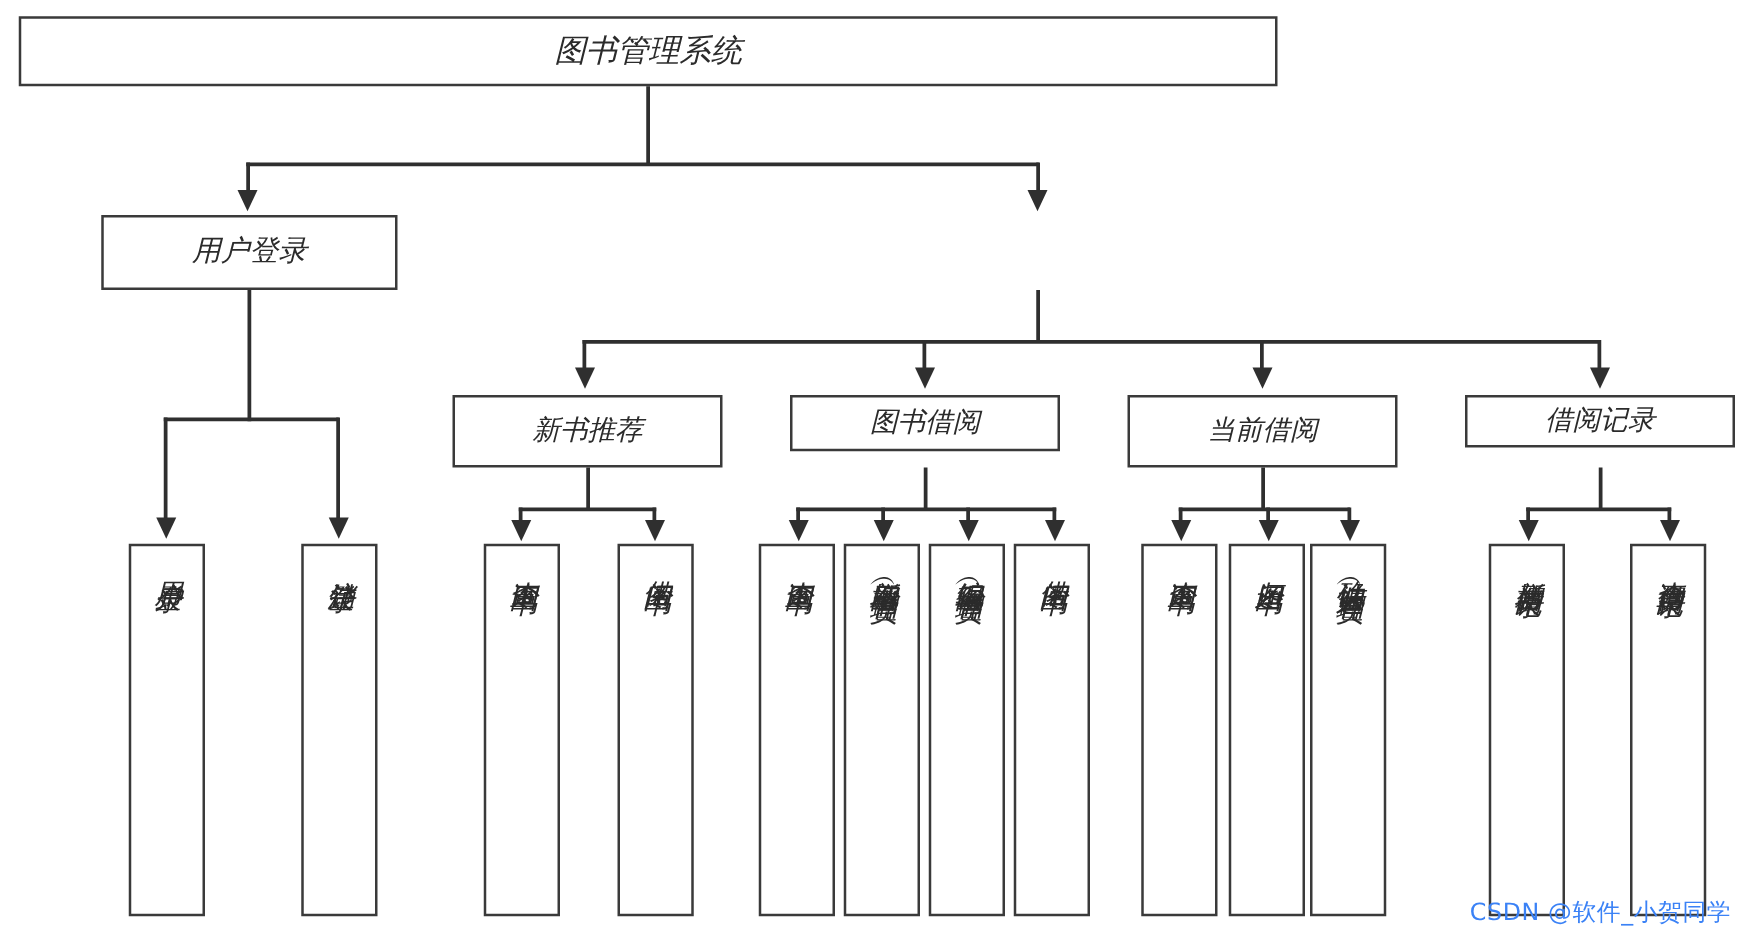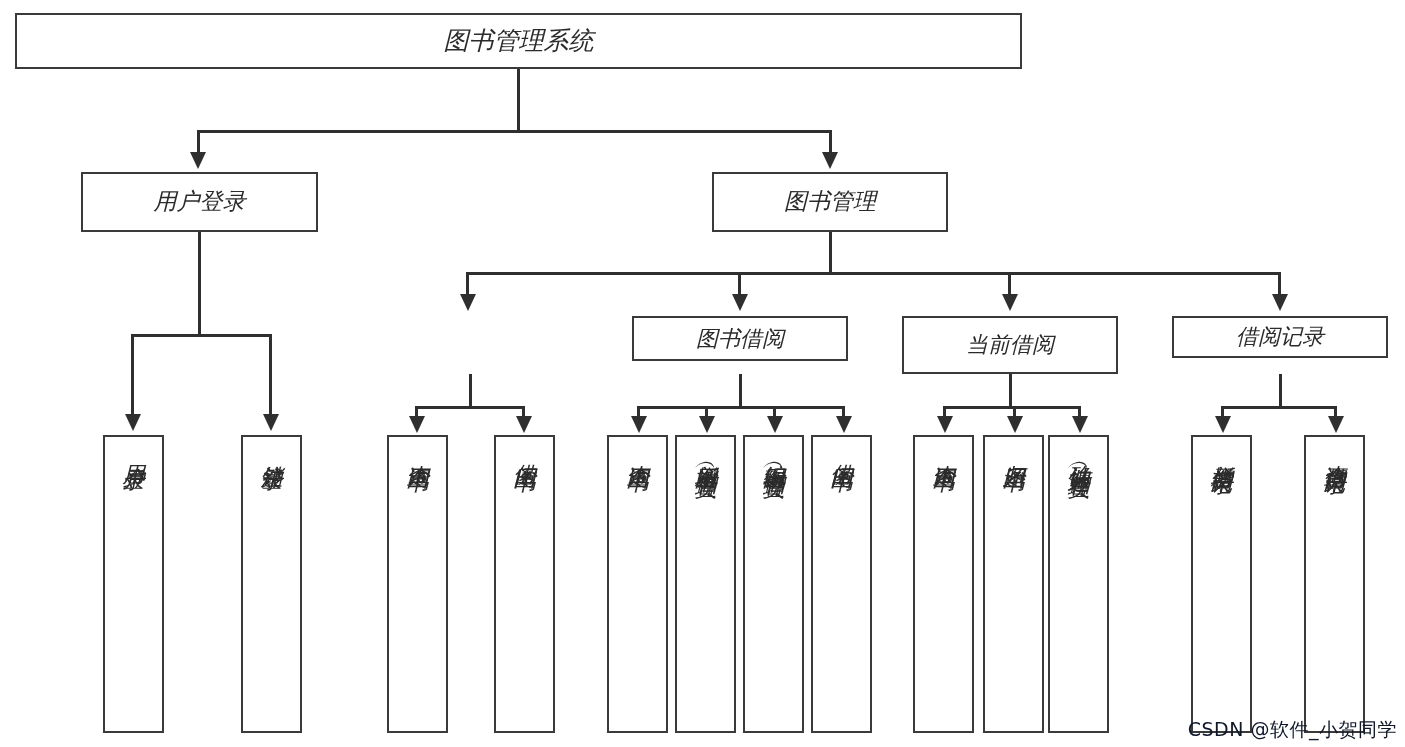--- a/index.html
+++ b/index.html
@@ -64,24 +64,24 @@
     position: absolute;
     width: 0;
     height: 0;
     border-left: 8px solid transparent;
     border-right: 8px solid transparent;
     border-top: 17px solid #2f2f2f;
   }
   
   #watermark {
     position: absolute;
-    right: 8px;
+    right: 20px;
     bottom: 4px;
     font-size: 19px;
-    color: #0f172a;
+    color: #3b82f6;
     letter-spacing: 0.5px;
     white-space: nowrap;
     user-select: none;
   }
 </style>
 </head>
 <body>
 
 <div id="canvas">
 
@@ -91,43 +91,43 @@
 
   <div class="edge v" style="left:517px; top:69px; height:63px;"></div>
   <div class="edge h" style="left:197px; top:130px; width:634px;"></div>
   <div class="edge v" style="left:197px; top:130px; height:24px;"></div>
   <div class="arrow" style="left:190px; top:152px;"></div>
   <div class="edge v" style="left:829px; top:130px; height:24px;"></div>
   <div class="arrow" style="left:822px; top:152px;"></div>
 
   <div class="node lvl2" style="left:81px; top:172px; width:237px; height:60px;">
     <span class="lbl">用户登录</span>
-  </div>
-  <div class="node lvl2" style="left:712px; top:172px; width:236px; height:60px;">
-    <span class="lbl">图书管理</span>
   </div>
 
   <div class="edge v" style="left:198px; top:232px; height:105px;"></div>
   <div class="edge h" style="left:131px; top:334px; width:140px;"></div>
   <div class="edge v" style="left:131px; top:334px; height:82px;"></div>
   <div class="arrow" style="left:125px; top:414px;"></div>
   <div class="edge v" style="left:269px; top:334px; height:82px;"></div>
   <div class="arrow" style="left:263px; top:414px;"></div>
 
   <div class="edge v" style="left:829px; top:232px; height:42px;"></div>
   <div class="edge h" style="left:466px; top:272px; width:814px;"></div>
   <div class="edge v" style="left:466px; top:272px; height:24px;"></div>
   <div class="arrow" style="left:460px; top:294px;"></div>
   <div class="edge v" style="left:738px; top:272px; height:24px;"></div>
   <div class="arrow" style="left:732px; top:294px;"></div>
   <div class="edge v" style="left:1008px; top:272px; height:24px;"></div>
   <div class="arrow" style="left:1002px; top:294px;"></div>
   <div class="edge v" style="left:1278px; top:272px; height:24px;"></div>
   <div class="arrow" style="left:1272px; top:294px;"></div>
 
+  <div class="node lvl3" style="left:362px; top:316px; width:216px; height:58px;">
+    <span class="lbl">新书推荐</span>
+  </div>
   <div class="node lvl3" style="left:632px; top:316px; width:216px; height:45px;">
     <span class="lbl">图书借阅</span>
   </div>
   <div class="node lvl3" style="left:902px; top:316px; width:216px; height:58px;">
     <span class="lbl">当前借阅</span>
   </div>
   <div class="node lvl3" style="left:1172px; top:316px; width:216px; height:42px;">
     <span class="lbl">借阅记录</span>
   </div>
 

